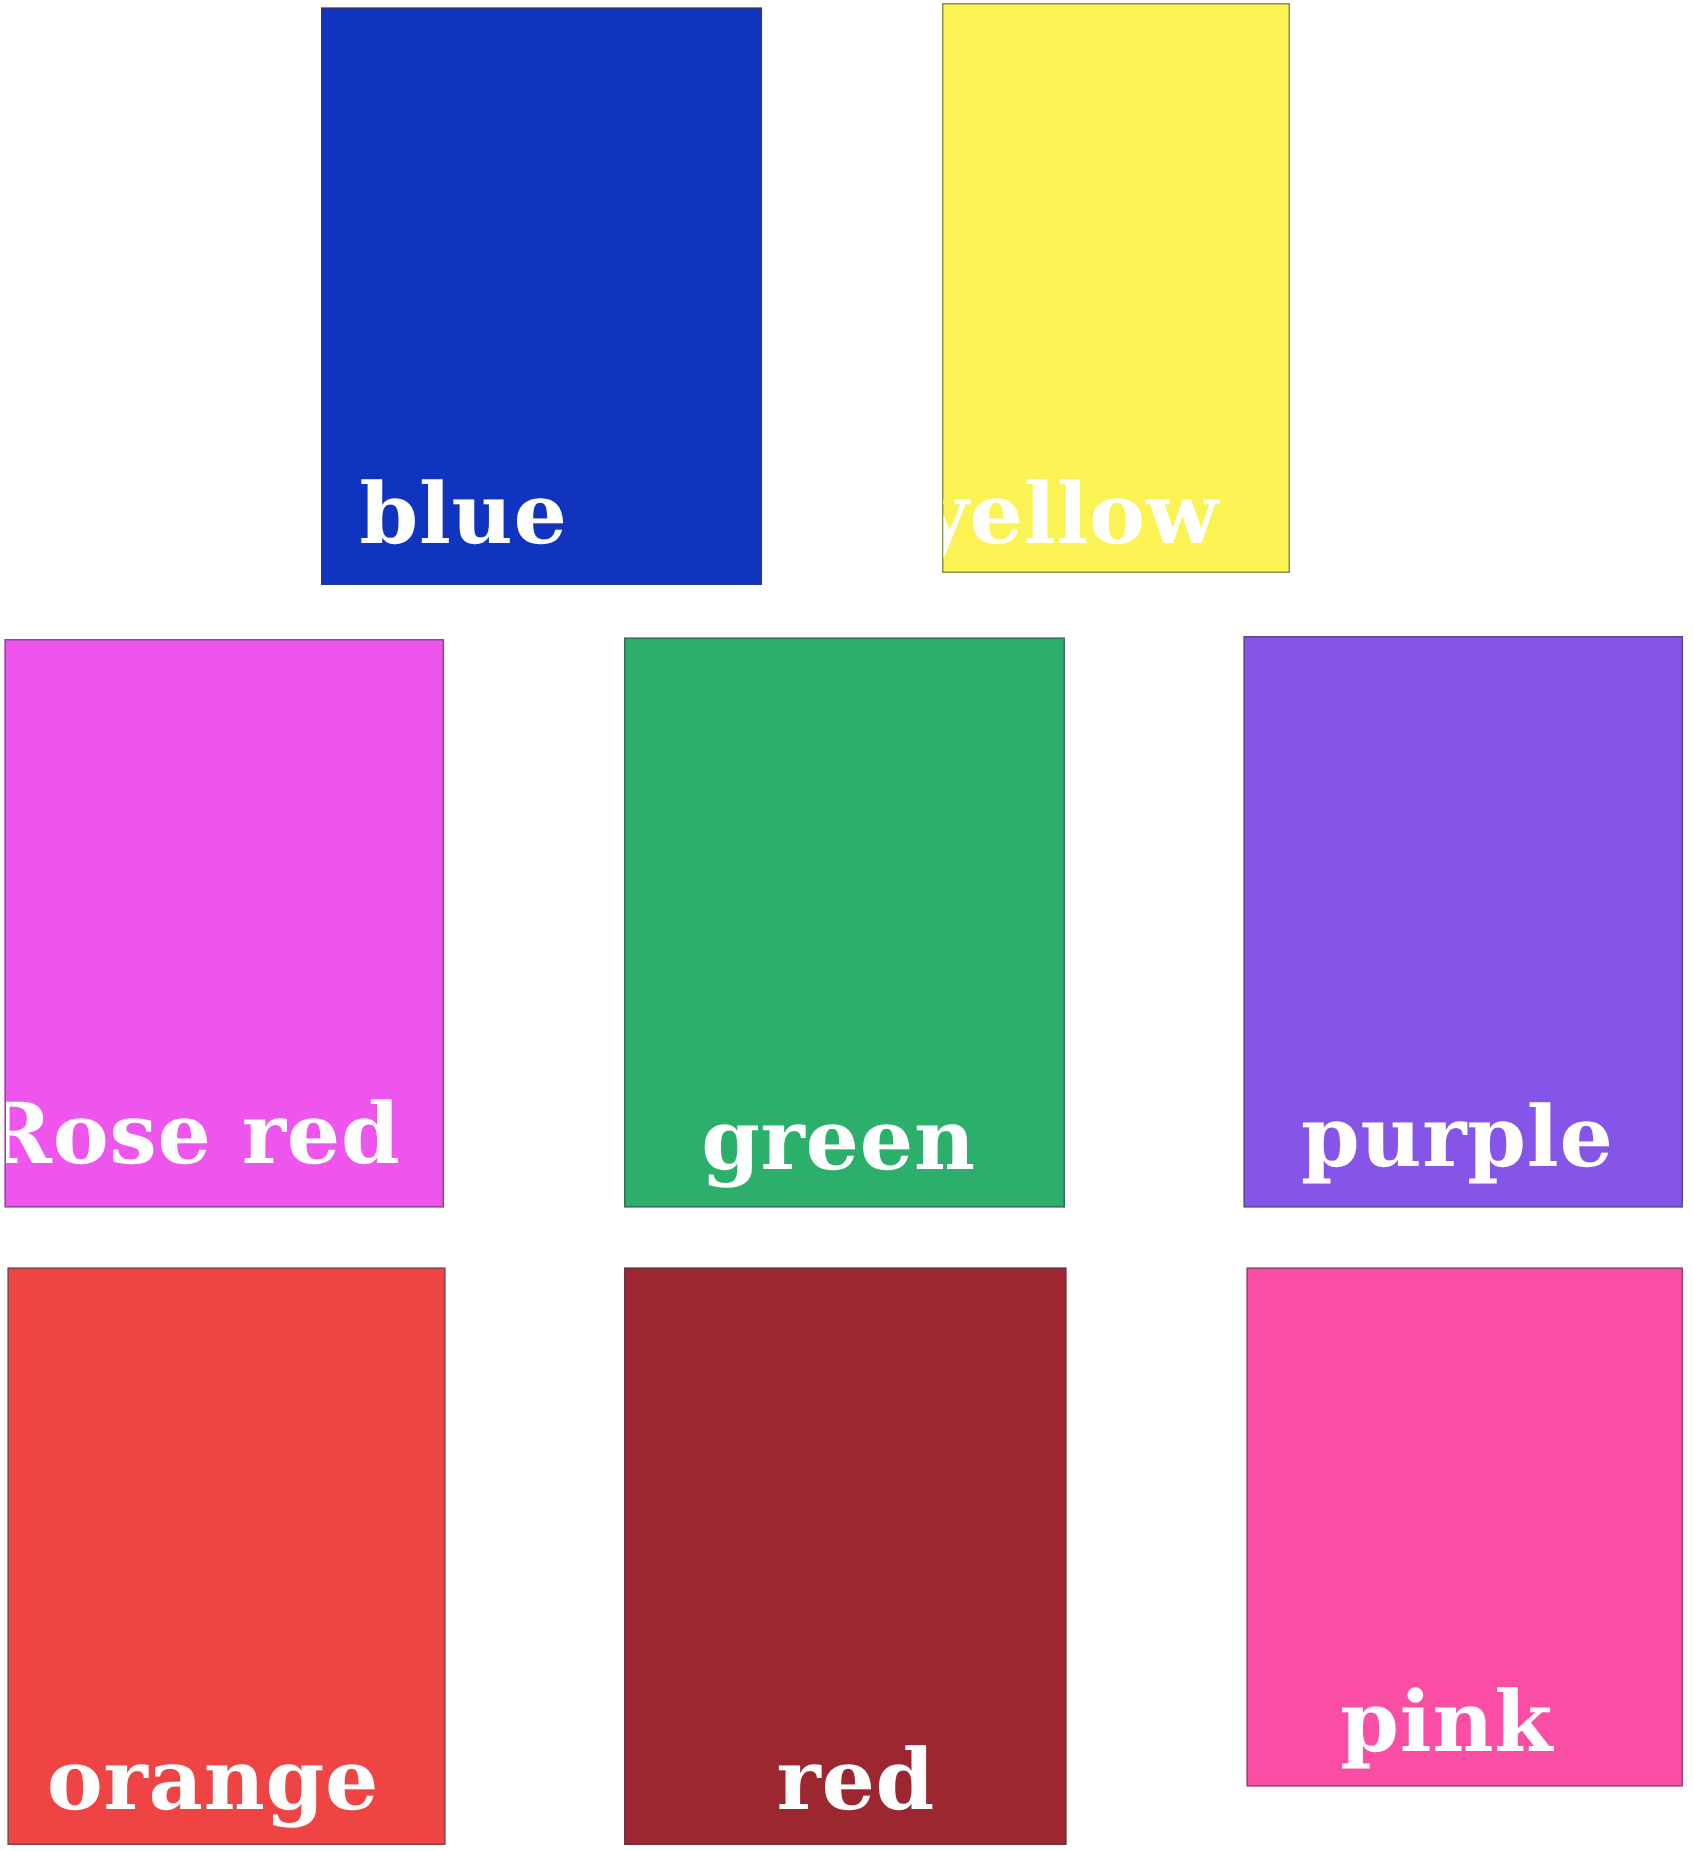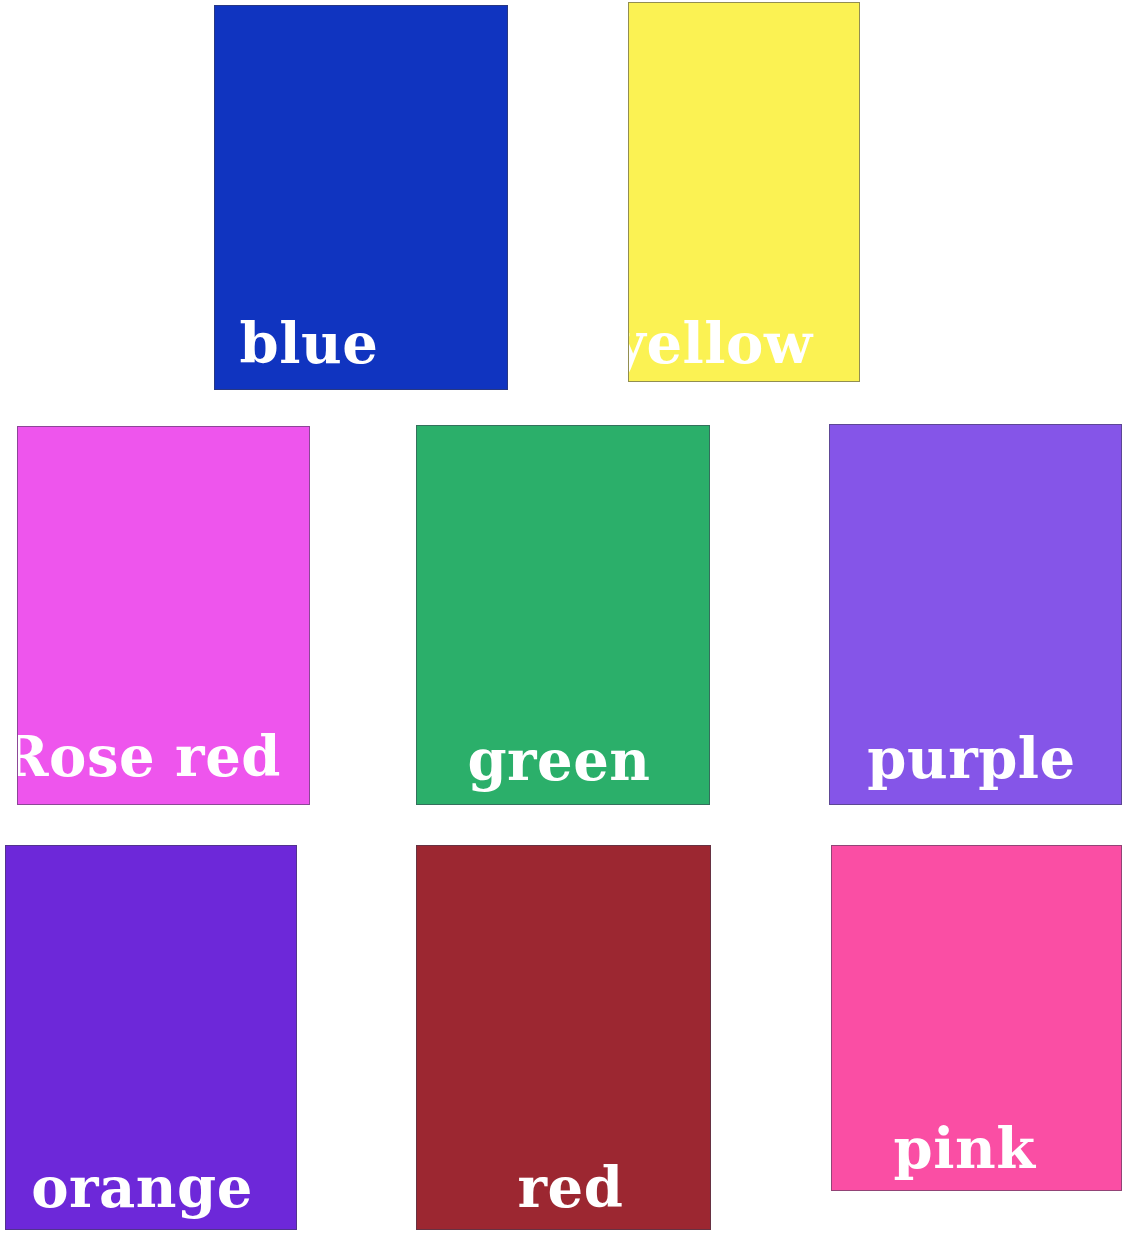--- a/index.html
+++ b/index.html
@@ -43,21 +43,21 @@
   }
 
   
   #swatch-blue   { left: 214px; top: 5px;   width: 294px; height: 385px; background: #1034C0; }
   #swatch-blue .swatch-label   { margin-bottom: 18px; margin-right: 104px; }
 
   #swatch-yellow { left: 628px; top: 2px;   width: 232px; height: 380px; background: #FBF253; }
   #swatch-yellow .swatch-label { margin-bottom: 10px; margin-right: 62px; }
 
   
-  #swatch-rose   { left: 17px;   top: 426px; width: 293px; height: 379px; background: #EE55ED; }
+  #swatch-rose   { left: 3px;   top: 426px; width: 293px; height: 379px; background: #EE55ED; }
   #swatch-rose .swatch-label   { margin-bottom: 20px; margin-right: 44px; }
 
   #swatch-green  { left: 416px; top: 425px; width: 294px; height: 380px; background: #2BAF6A; }
   #swatch-green .swatch-label  { margin-bottom: 16px; margin-right: 8px; }
 
   #swatch-purple { left: 829px; top: 424px; width: 293px; height: 381px; background: #8555E8; }
   #swatch-purple .swatch-label { margin-bottom: 18px; margin-right: 8px; }
 
   
   #swatch-orange { left: 5px;   top: 845px; width: 292px; height: 385px; background: #FAAF5B; }
@@ -87,21 +87,21 @@
   </div>
 
   <div class="swatch" id="swatch-green" style="background: rgb(43, 175, 106);">
     <span class="swatch-label">green</span>
   </div>
 
   <div class="swatch" id="swatch-purple" style="background: rgb(133, 85, 232);">
     <span class="swatch-label">purple</span>
   </div>
 
-  <div class="swatch" id="swatch-orange" style="background: #6d28d9; justify-content: center;">
+  <div class="swatch" id="swatch-orange" style="background: #ef4444; justify-content: center;">
     <span class="swatch-label">orange</span>
   </div>
 
   <div class="swatch" id="swatch-red" style="background: rgb(156, 39, 49);">
     <span class="swatch-label">red</span>
   </div>
 
   <div class="swatch" id="swatch-pink" style="background: rgb(250, 78, 164);">
     <span class="swatch-label">pink</span>
   </div>

